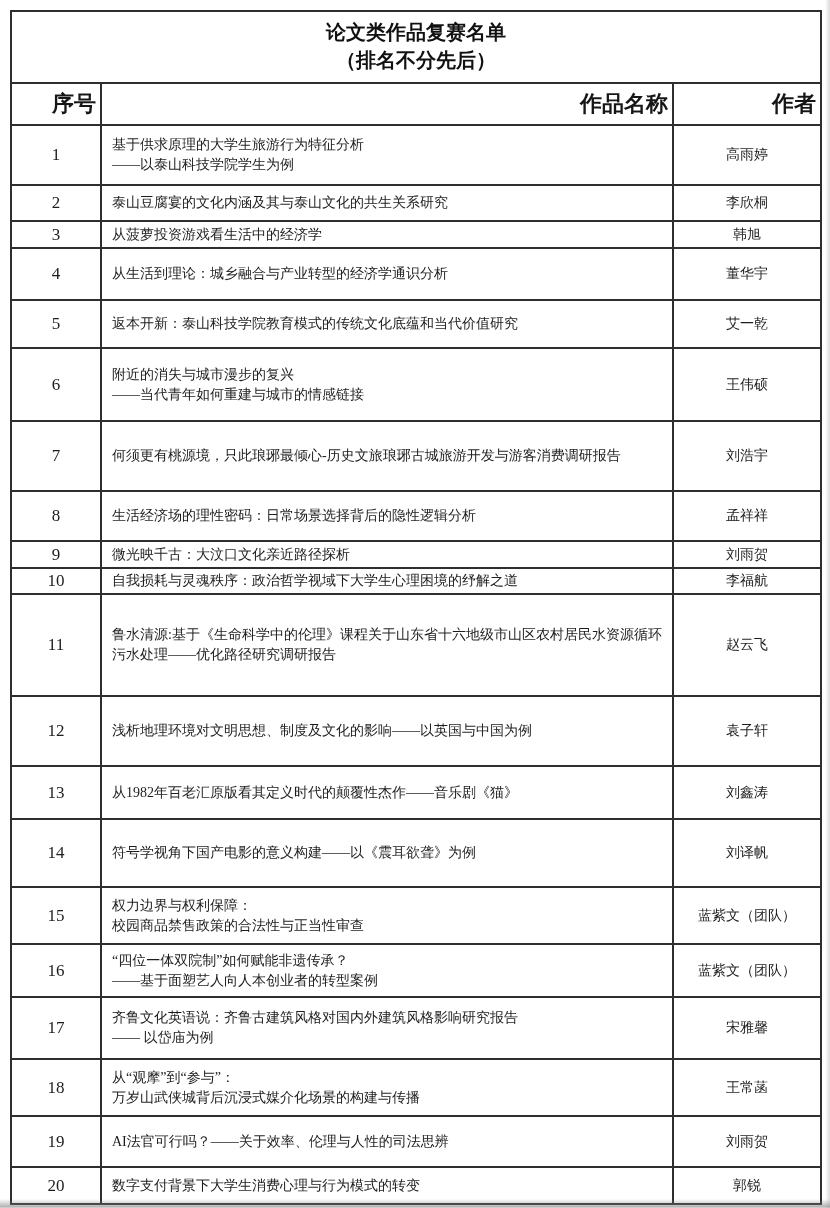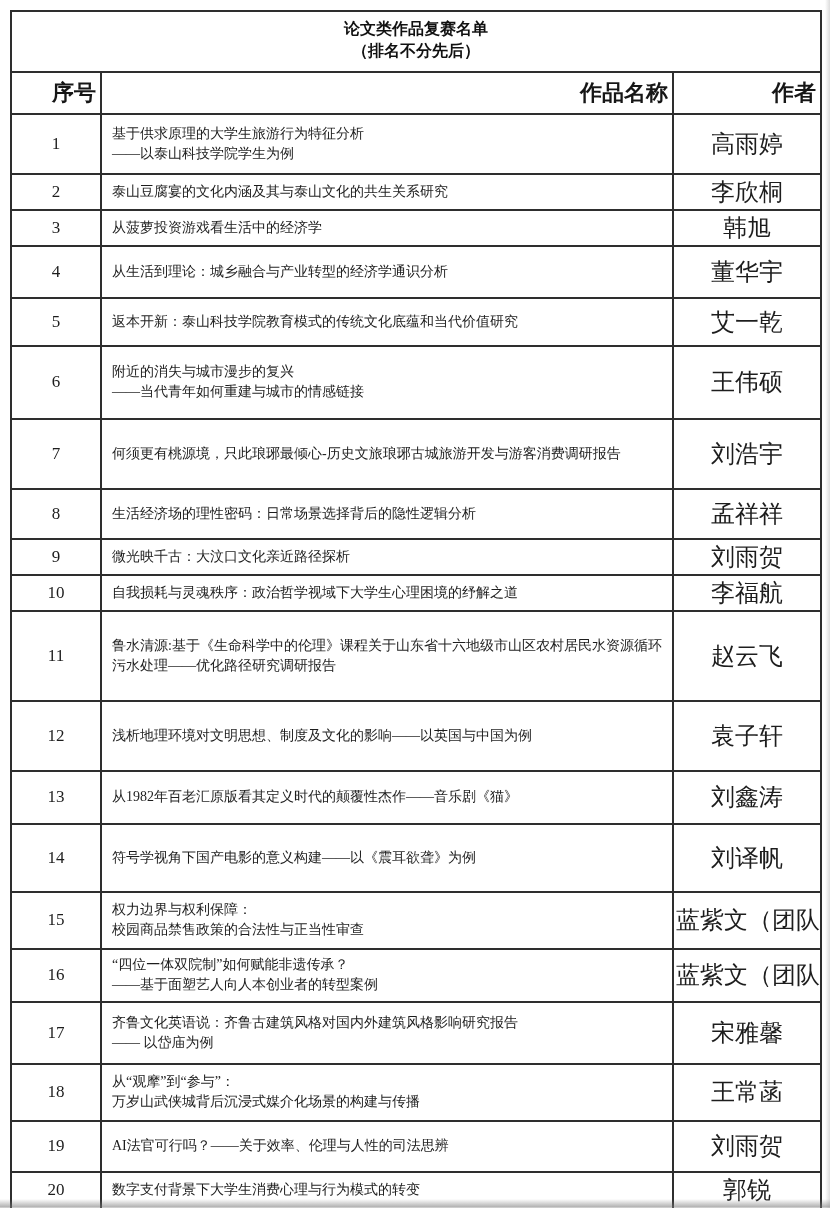--- a/index.html
+++ b/index.html
@@ -24,21 +24,21 @@
   }
   table.roster td, table.roster th {
     border: 2px solid #2e2e2e;
     vertical-align: middle;
     overflow: hidden;
   }
   .title-cell {
     text-align: center;
     font-family: "Liberation Sans", "DejaVu Sans", sans-serif;
     font-weight: bold;
-    font-size: 16px;
+    font-size: 20px;
     line-height: 1.4;
     padding: 6px 0 8px 0;
     white-space: pre-line;
     color: #111;
   }
   tr.head-row { height: 42px; }
   tr.head-row th {
     font-weight: bold;
     font-size: 22px;
     text-align: right;
@@ -52,21 +52,21 @@
   }
   td.c-work {
     text-align: left;
     font-size: 14px;
     line-height: 1.42;
     padding: 2px 8px 2px 10px;
     white-space: pre-line;
   }
   td.c-author {
     text-align: center;
-    font-size: 24px;
+    font-size: 14px;
     padding: 1px 2px;
     white-space: nowrap;
   }
   .edge-shadow-bottom {
     position: absolute;
     left: 0; right: 0; bottom: 0;
     height: 9px;
     background: linear-gradient(to bottom, rgba(0,0,0,0) 0%, rgba(120,120,120,0.55) 85%, rgba(150,150,150,0.35) 100%);
     pointer-events: none;
   }
@@ -144,21 +144,21 @@
         <tr style="height: 27px;">
     <td class="c-no">9</td>
     <td class="c-work">微光映千古：大汶口文化亲近路径探析</td>
     <td class="c-author">刘雨贺</td>
   </tr>
         <tr style="height: 26px;">
     <td class="c-no">10</td>
     <td class="c-work">自我损耗与灵魂秩序：政治哲学视域下大学生心理困境的纾解之道</td>
     <td class="c-author">李福航</td>
   </tr>
-        <tr style="height: 90px;">
+        <tr style="height: 102px;">
     <td class="c-no">11</td>
     <td class="c-work">鲁水清源:基于《生命科学中的伦理》课程关于山东省十六地级市山区农村居民水资源循环污水处理——优化路径研究调研报告</td>
     <td class="c-author">赵云飞</td>
   </tr>
         <tr style="height: 70px;">
     <td class="c-no">12</td>
     <td class="c-work">浅析地理环境对文明思想、制度及文化的影响——以英国与中国为例</td>
     <td class="c-author">袁子轩</td>
   </tr>
         <tr style="height: 53px;">

